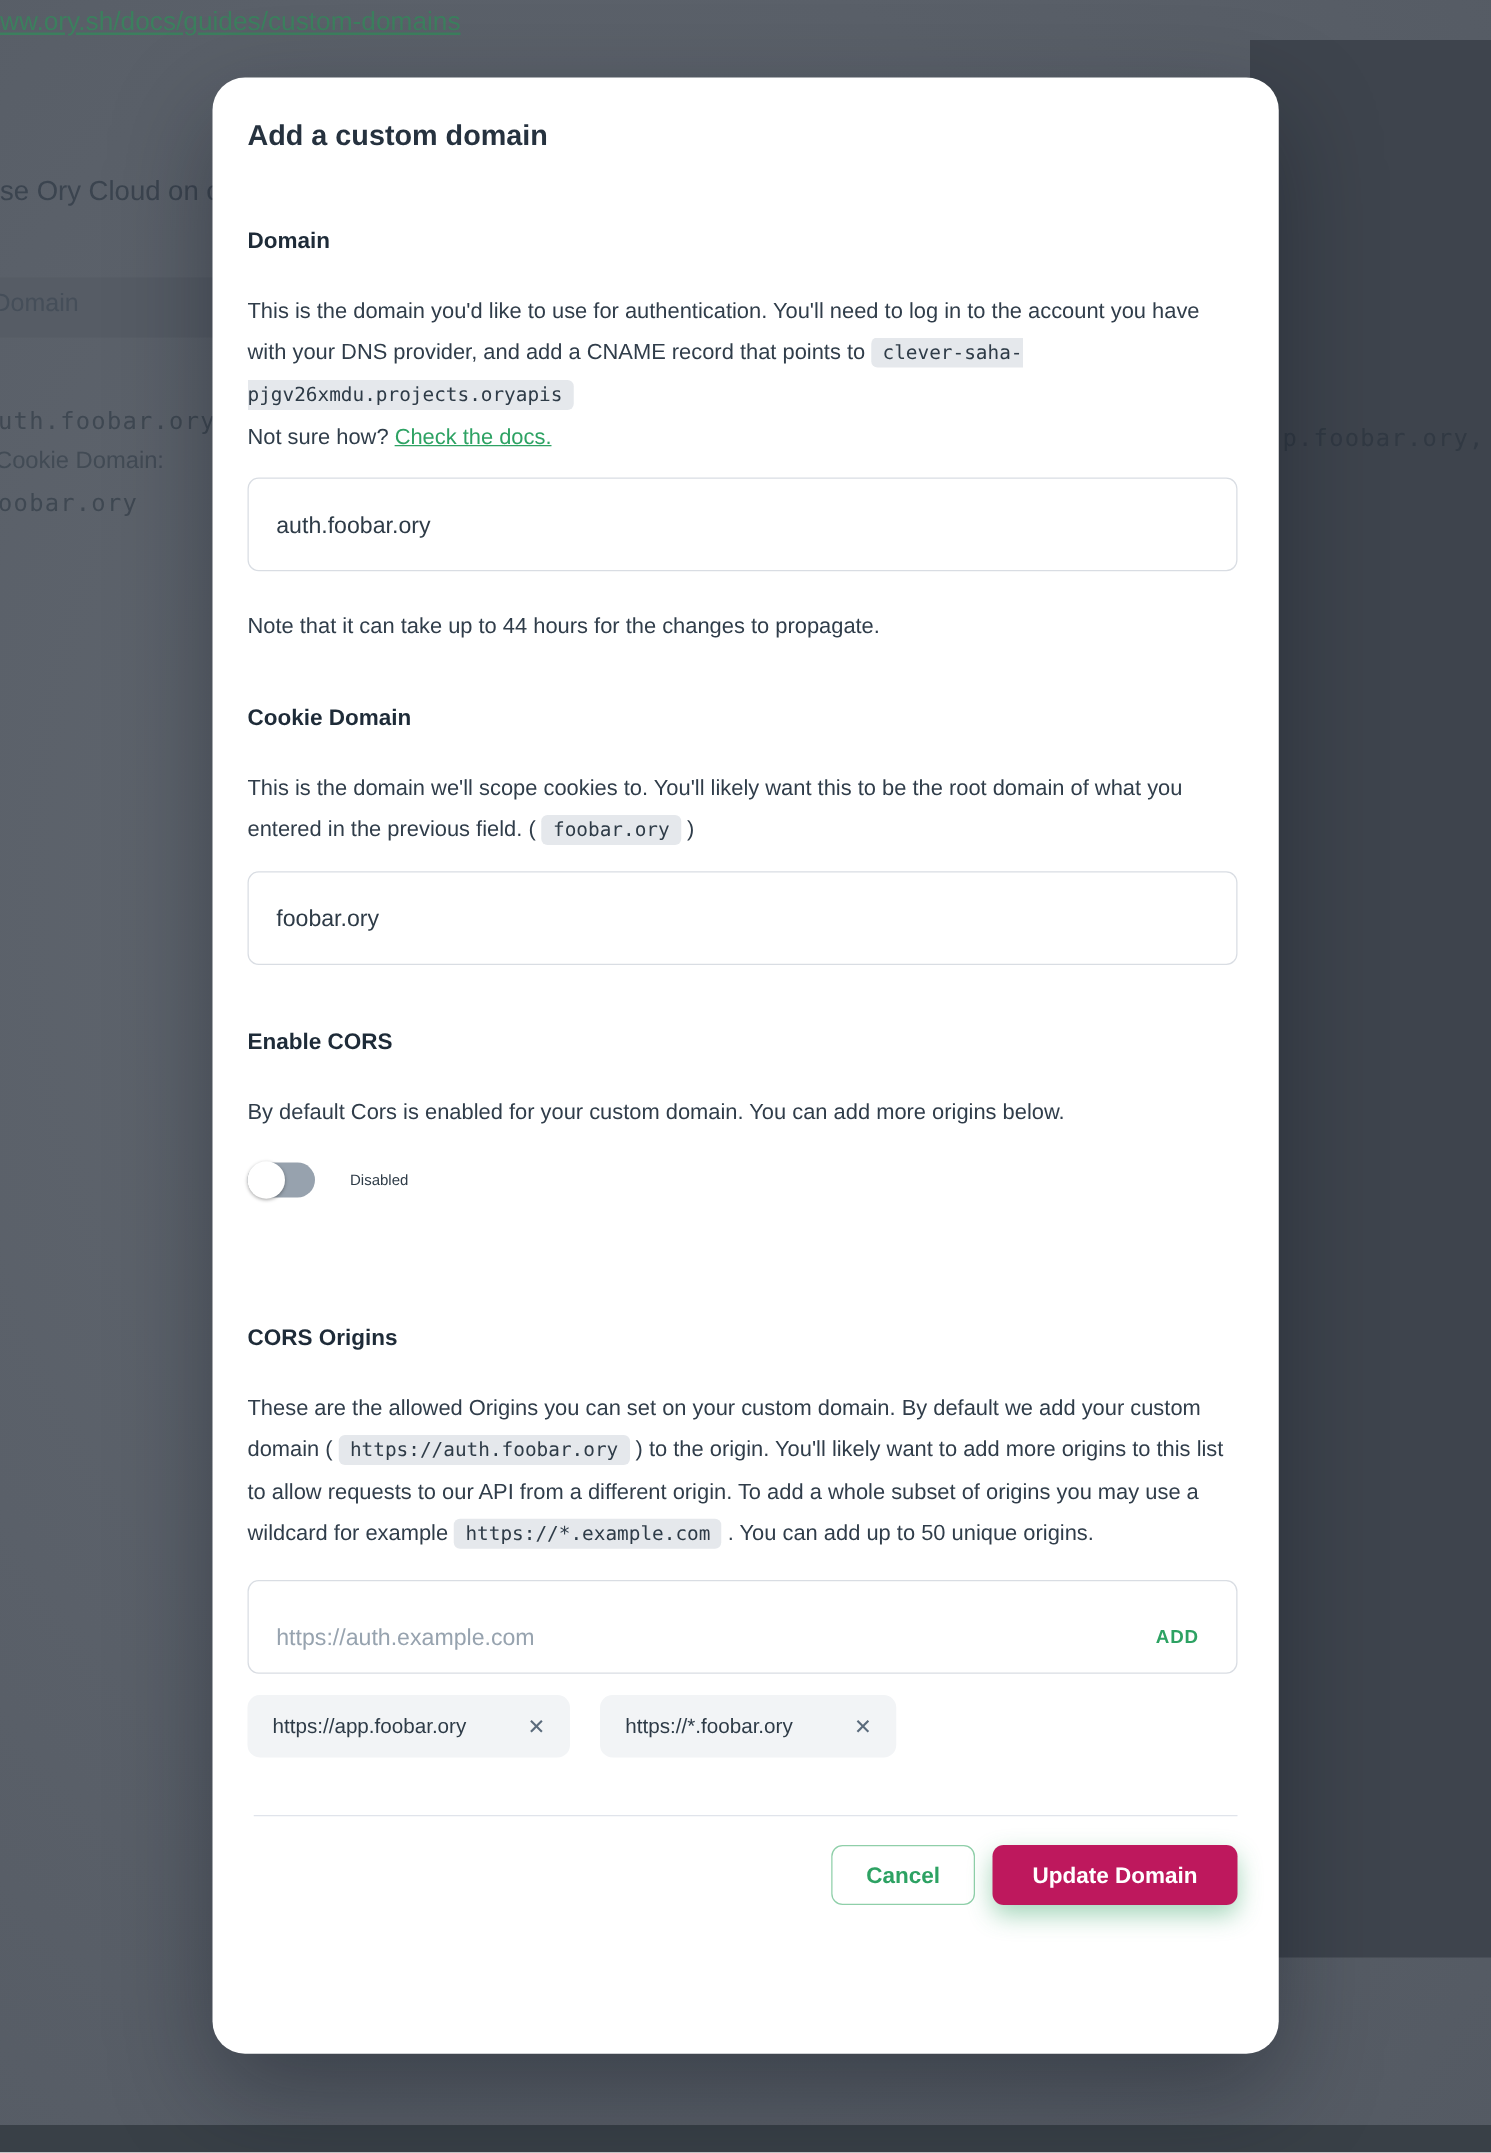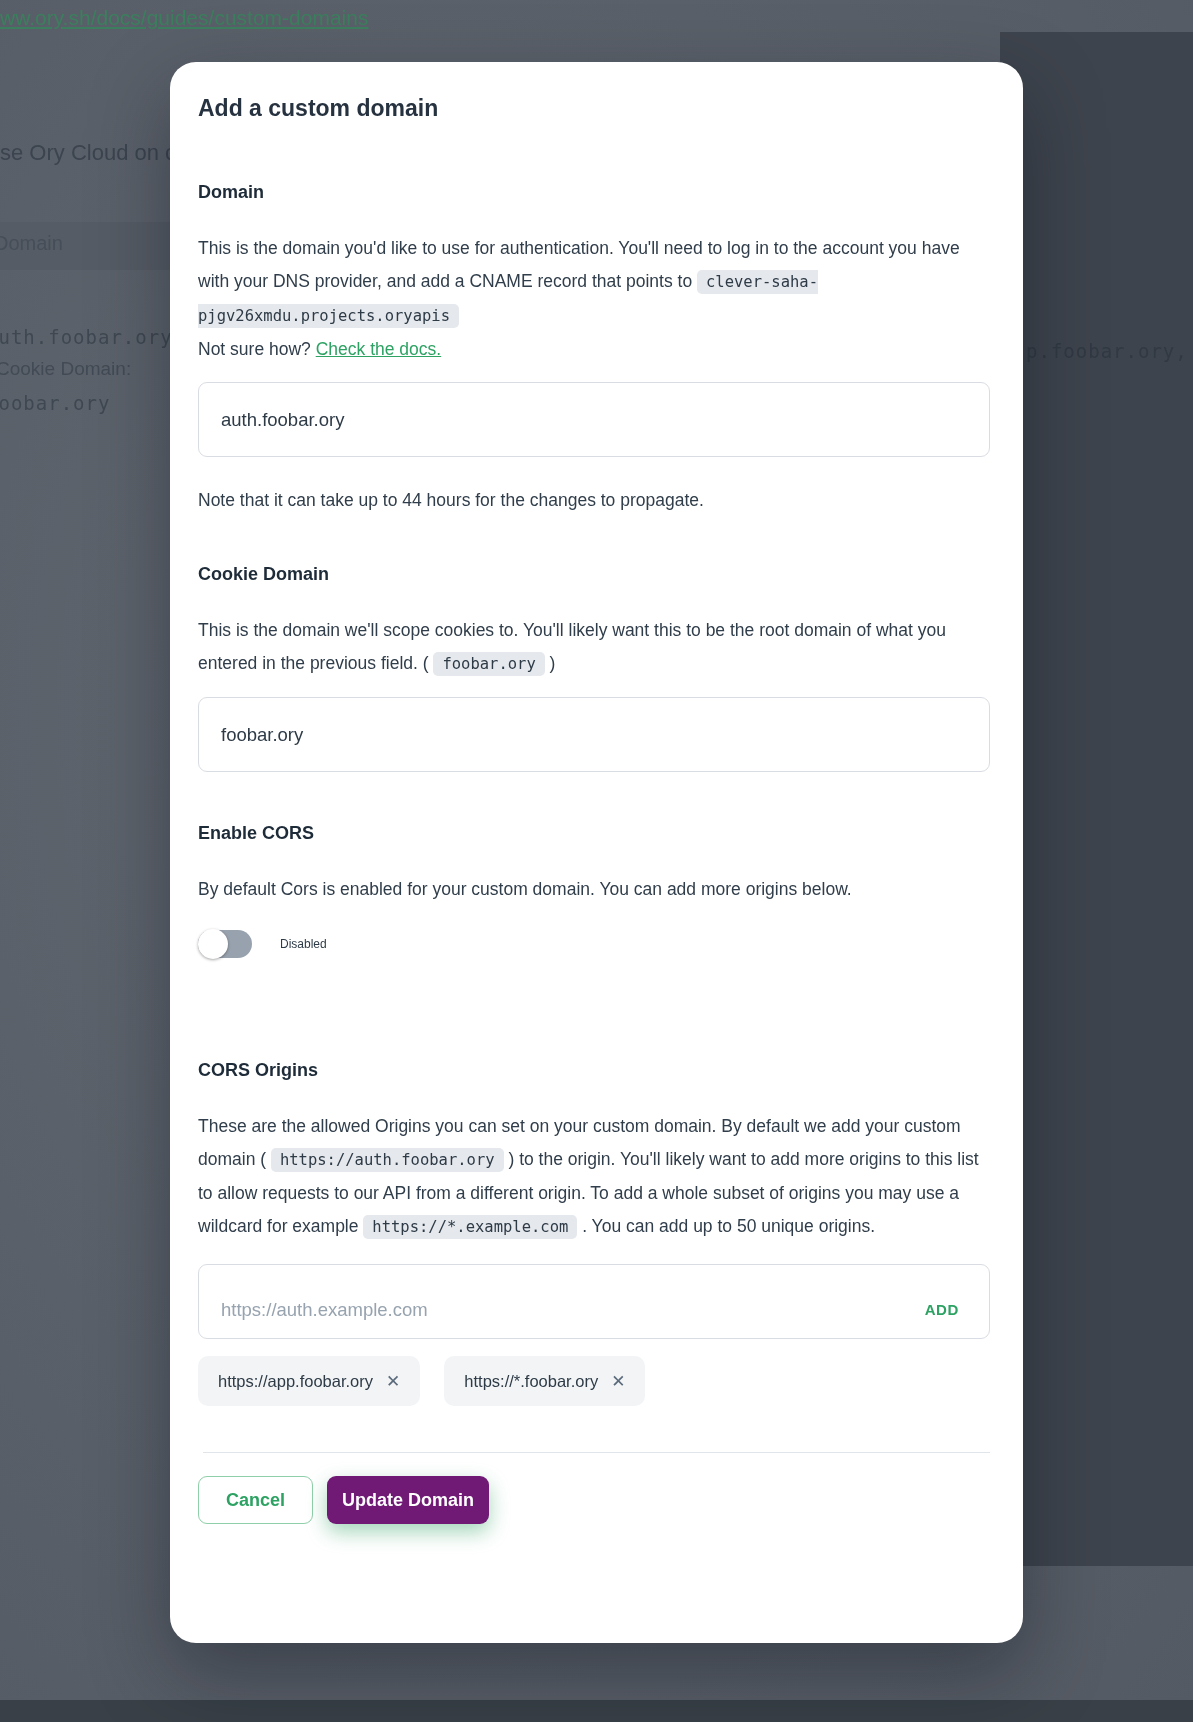--- a/index.html
+++ b/index.html
@@ -50,29 +50,29 @@
   .origin-input{display:flex;align-items:center;box-sizing:border-box;width:100%;height:75px;
     margin-top:20px;border:1px solid #d9dde3;border-radius:9px;padding:16px 24px 0 0;background:#fff;}
   .origin-input input{flex:1;border:none;outline:none;height:100%;padding:0 22px;font-size:18.5px;
     color:#2e3b47;font-family:"Liberation Sans",sans-serif;background:transparent;}
   .origin-input input::placeholder{color:#97a3af;}
   .add-btn{border:none;background:none;color:#2da263;font-weight:bold;font-size:15px;
     letter-spacing:.6px;cursor:pointer;font-family:"Liberation Sans",sans-serif;}
 
   .chips{display:flex;gap:24px;margin-top:17px;}
   .chip{display:flex;align-items:center;height:50px;background:#f2f4f6;border-radius:10px;
-    padding:0 20px;font-size:16.5px;color:#2e3b47;}
+    padding:0 20px;font-size:16.5px;color:#2e3b47;gap:36px;}
   .chip-x{margin-left:13px;font-size:17px;color:#5b6b7c;cursor:pointer;}
 
   .divider{border:none;border-top:1px solid #e0e4eb;margin:46px 0 0 5px;}
-  .footer{display:flex;align-items:center;gap:14px;margin-top:23px;}
+  .footer{display:flex;justify-content:flex-end;align-items:center;gap:14px;margin-top:23px;}
   .btn{height:48px;border-radius:9px;font-size:18px;font-weight:bold;cursor:pointer;
     font-family:"Liberation Sans",sans-serif;}
   .btn-cancel{background:#ffffff;border:1.5px solid #8fcfa9;color:#2da263;padding:0 27px;}
-  .btn-submit{background:#701a75;border:none;color:#ffffff;padding:0 15px;
+  .btn-submit{background:#be185d;border:none;color:#ffffff;padding:0 32px;
     box-shadow:0 8px 20px rgba(53,162,102,.45);}
 </style>
 </head>
 <body>
 
 <div id="screen">
 
   <span class="bg-item bg-link">ww.ory.sh/docs/guides/custom-domains</span>
   <span class="bg-item bg-heading">se Ory Cloud on c</span>
   <div class="bg-band">

